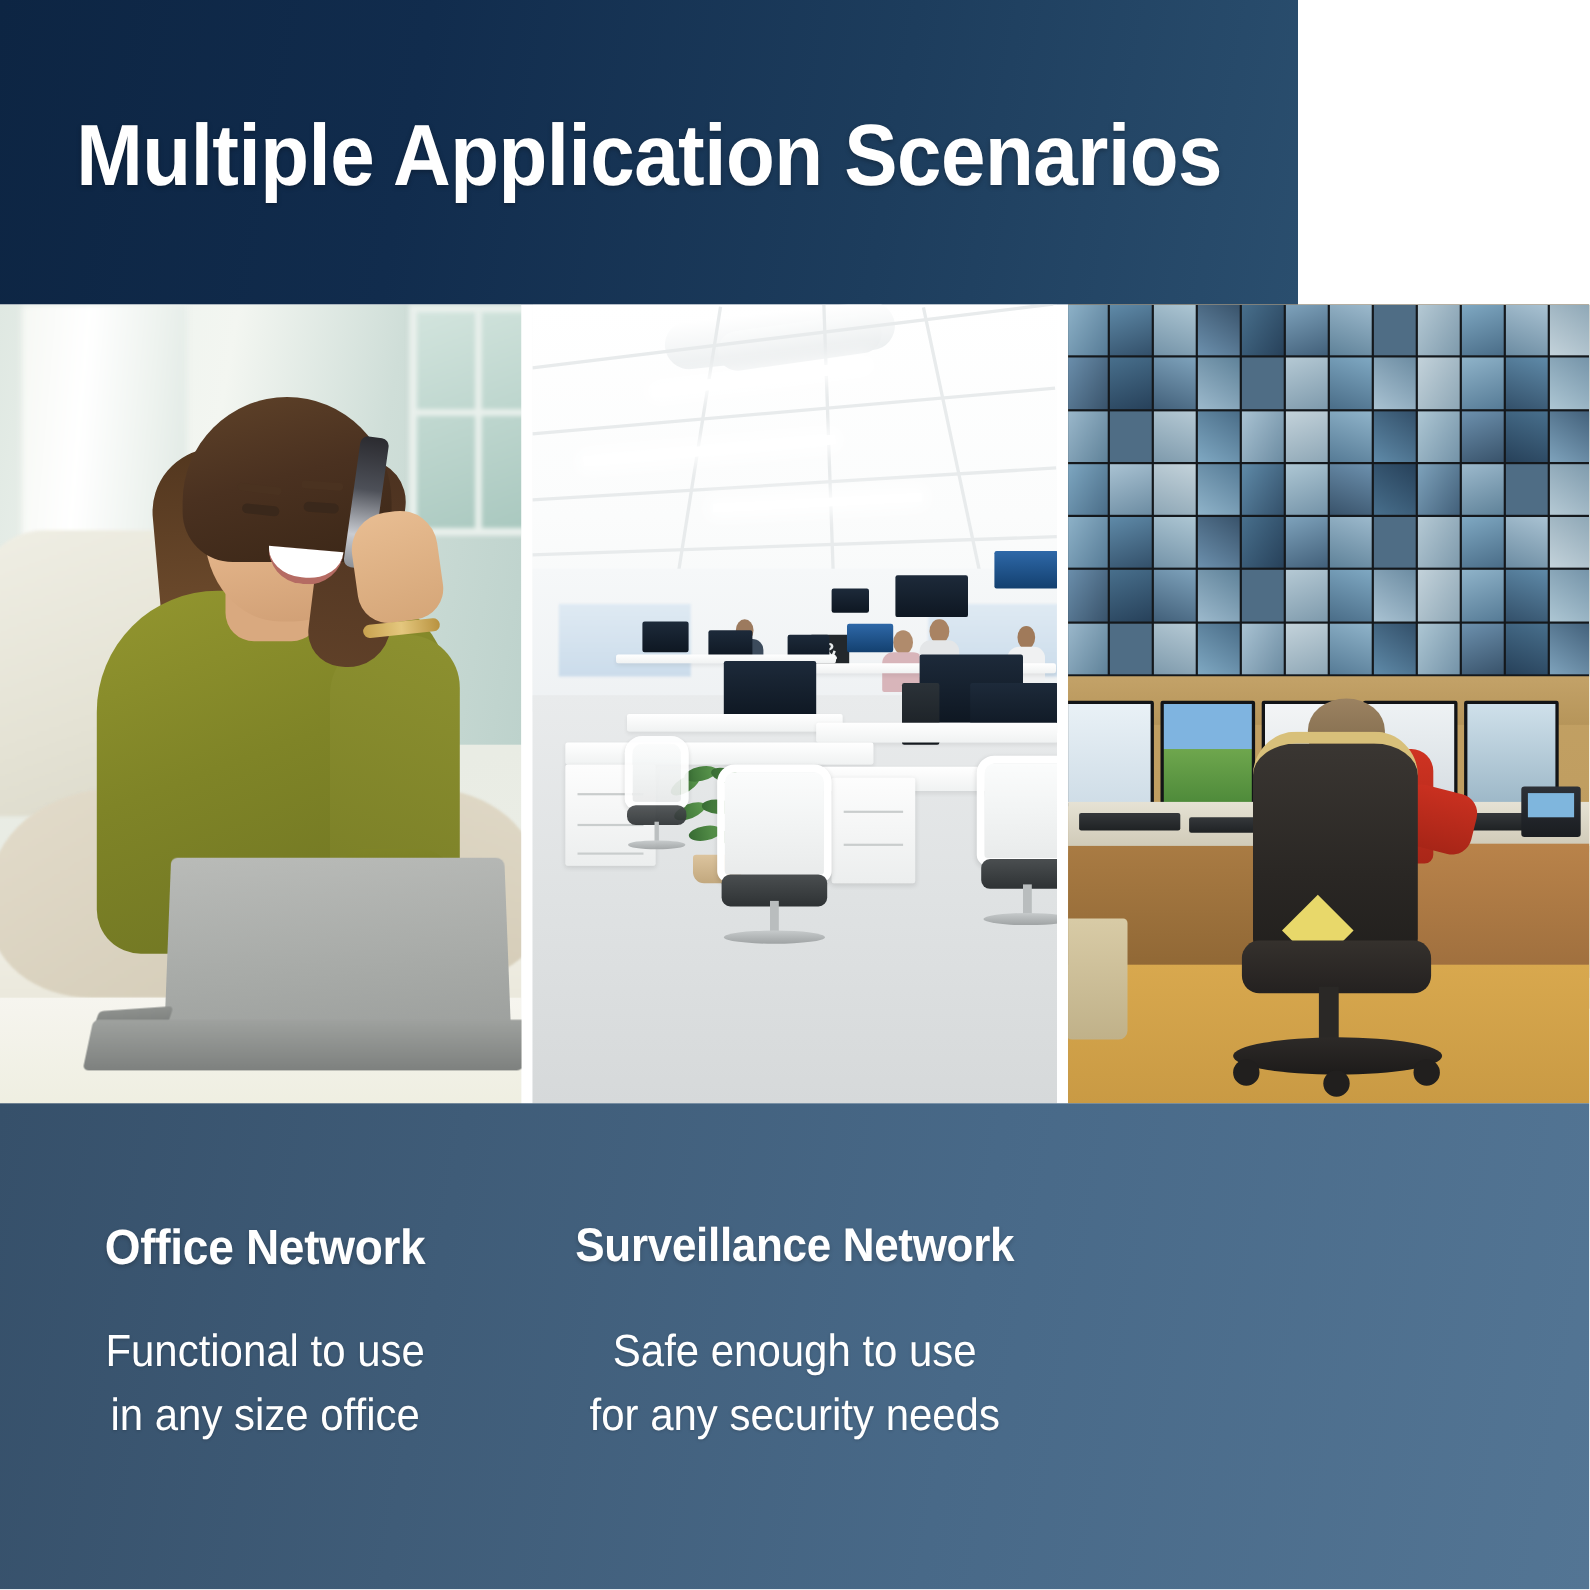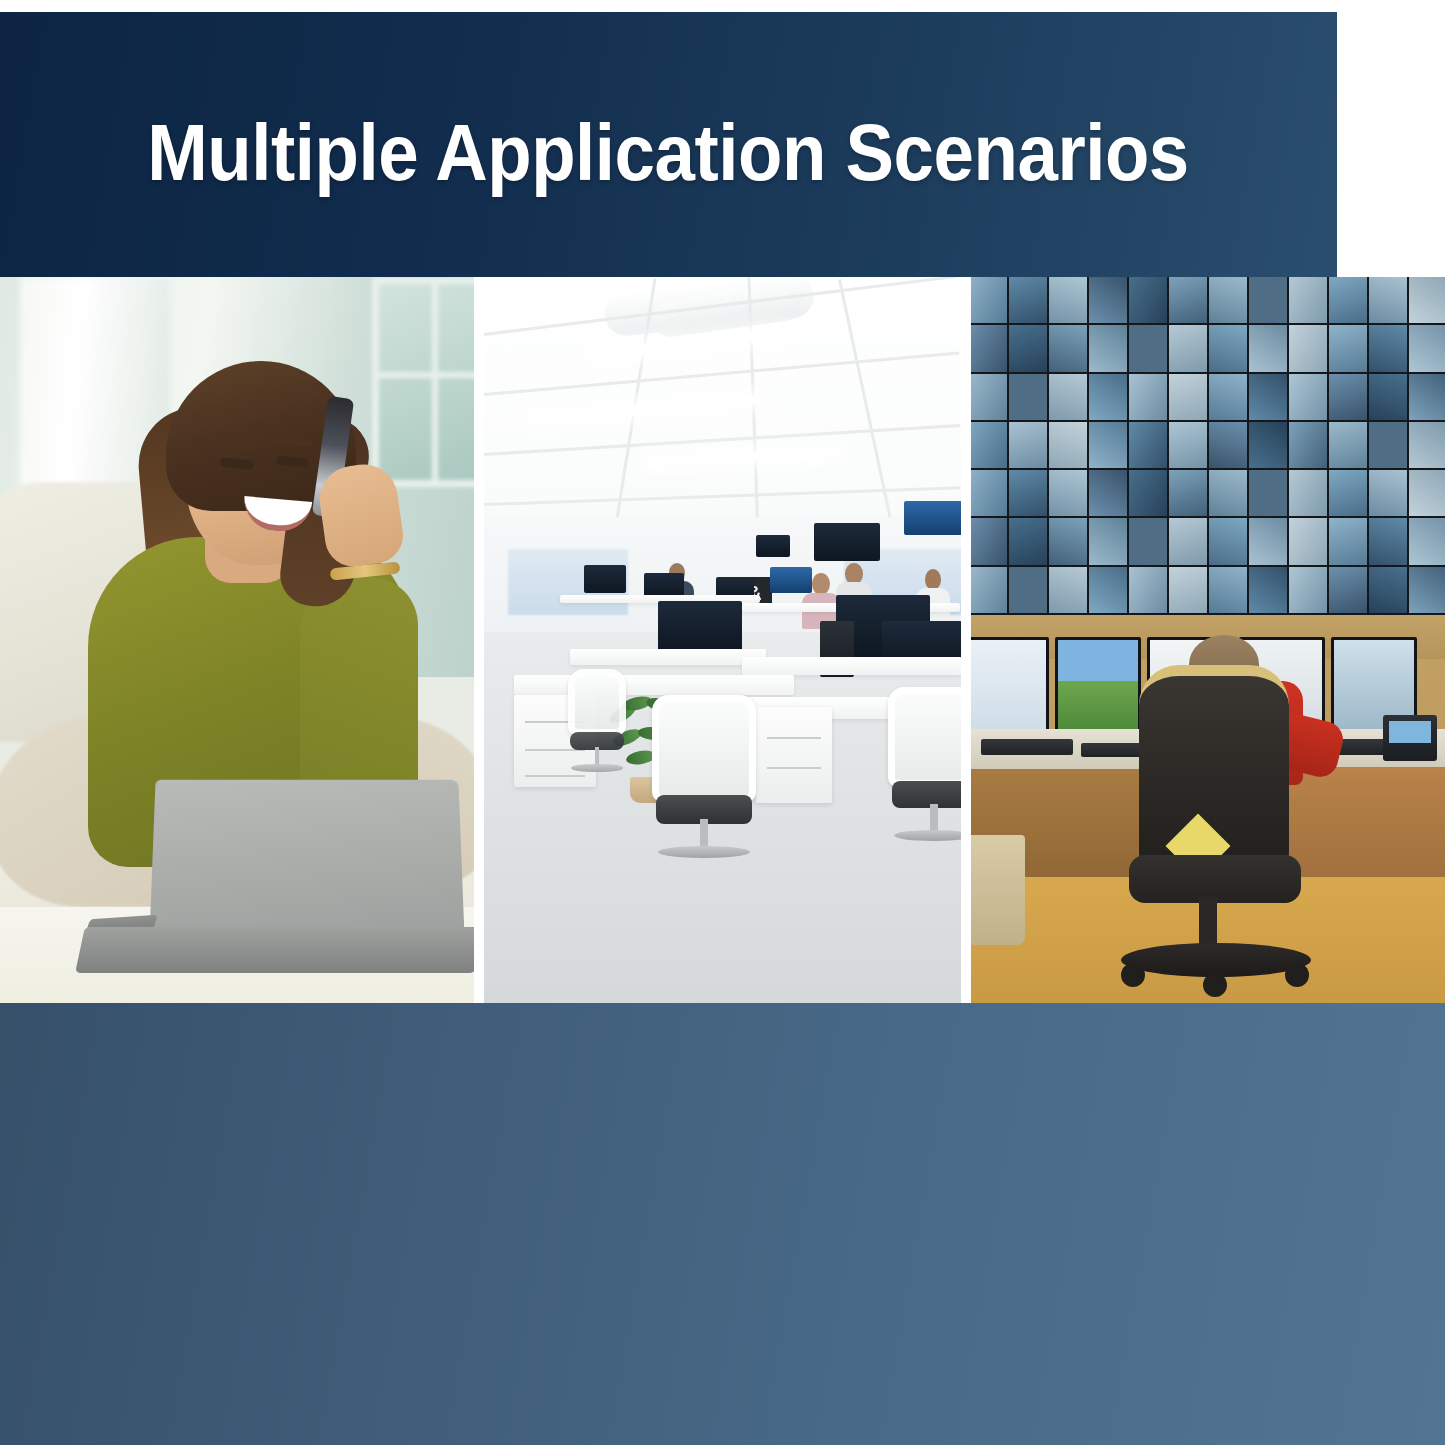--- a/index.html
+++ b/index.html
@@ -2,21 +2,21 @@
 <html><head>
 <meta charset="utf-8">
 <style>
   html,body{margin:0;padding:0;background:#fff;}
   body{width:1445px;height:1445px;overflow:hidden;font-family:"Liberation Sans",sans-serif;}
 
   .poster{position:relative;width:1445px;height:1445px;overflow:hidden;background:#fff;}
 
   
   .header{
-    position:absolute;left:0;top:12px;width:1337px;height:277px;
+    position:absolute;left:0;top:0;width:1180px;height:277px;
     background:linear-gradient(100deg,#0d2543 0%,#112c4d 32%,#1d3d5d 68%,#2a4e6e 100%);
     display:flex;align-items:center;justify-content:center;
   }
   .header-title{
     color:#ffffff;font-size:79px;font-weight:700;letter-spacing:-0.5px;
     transform:scaleX(0.92);transform-origin:center;
     text-shadow:0 2px 5px rgba(0,0,0,0.28);
     white-space:nowrap;margin-top:4px;
   }
 
@@ -477,18 +477,32 @@
       <div class="castor" style="left:150px;top:686px;"></div>
       <div class="castor" style="left:314px;top:686px;"></div>
       <div class="castor" style="left:232px;top:696px;"></div>
     </div>
   </div>
 
   <div class="bottom">
     <div class="cols">
 
 
-
+      <div class="col c2">
+        <h3>Office Network</h3>
+        <p>
+          <span>Functional to use</span><br>
+          <span>in any size office</span>
+        </p>
+      </div>
+
+      <div class="col c3">
+        <h3>Surveillance Network</h3>
+        <p>
+          <span>Safe enough to use</span><br>
+          <span>for any security needs</span>
+        </p>
+      </div>
 
     </div>
   </div>
 
 </div>
 
 </body></html>

